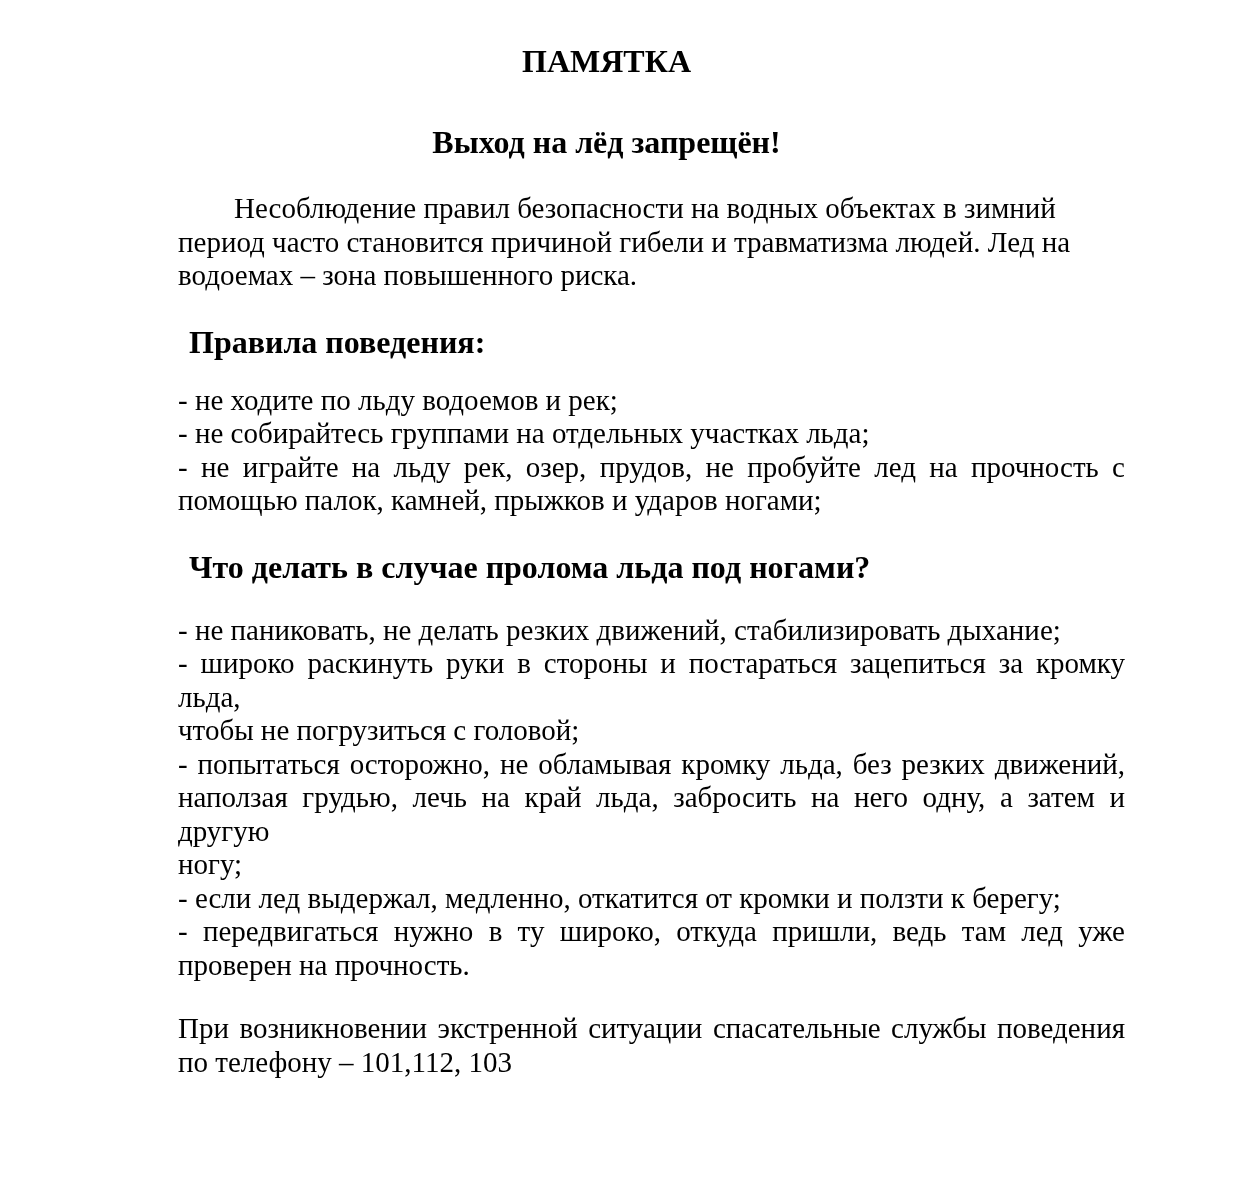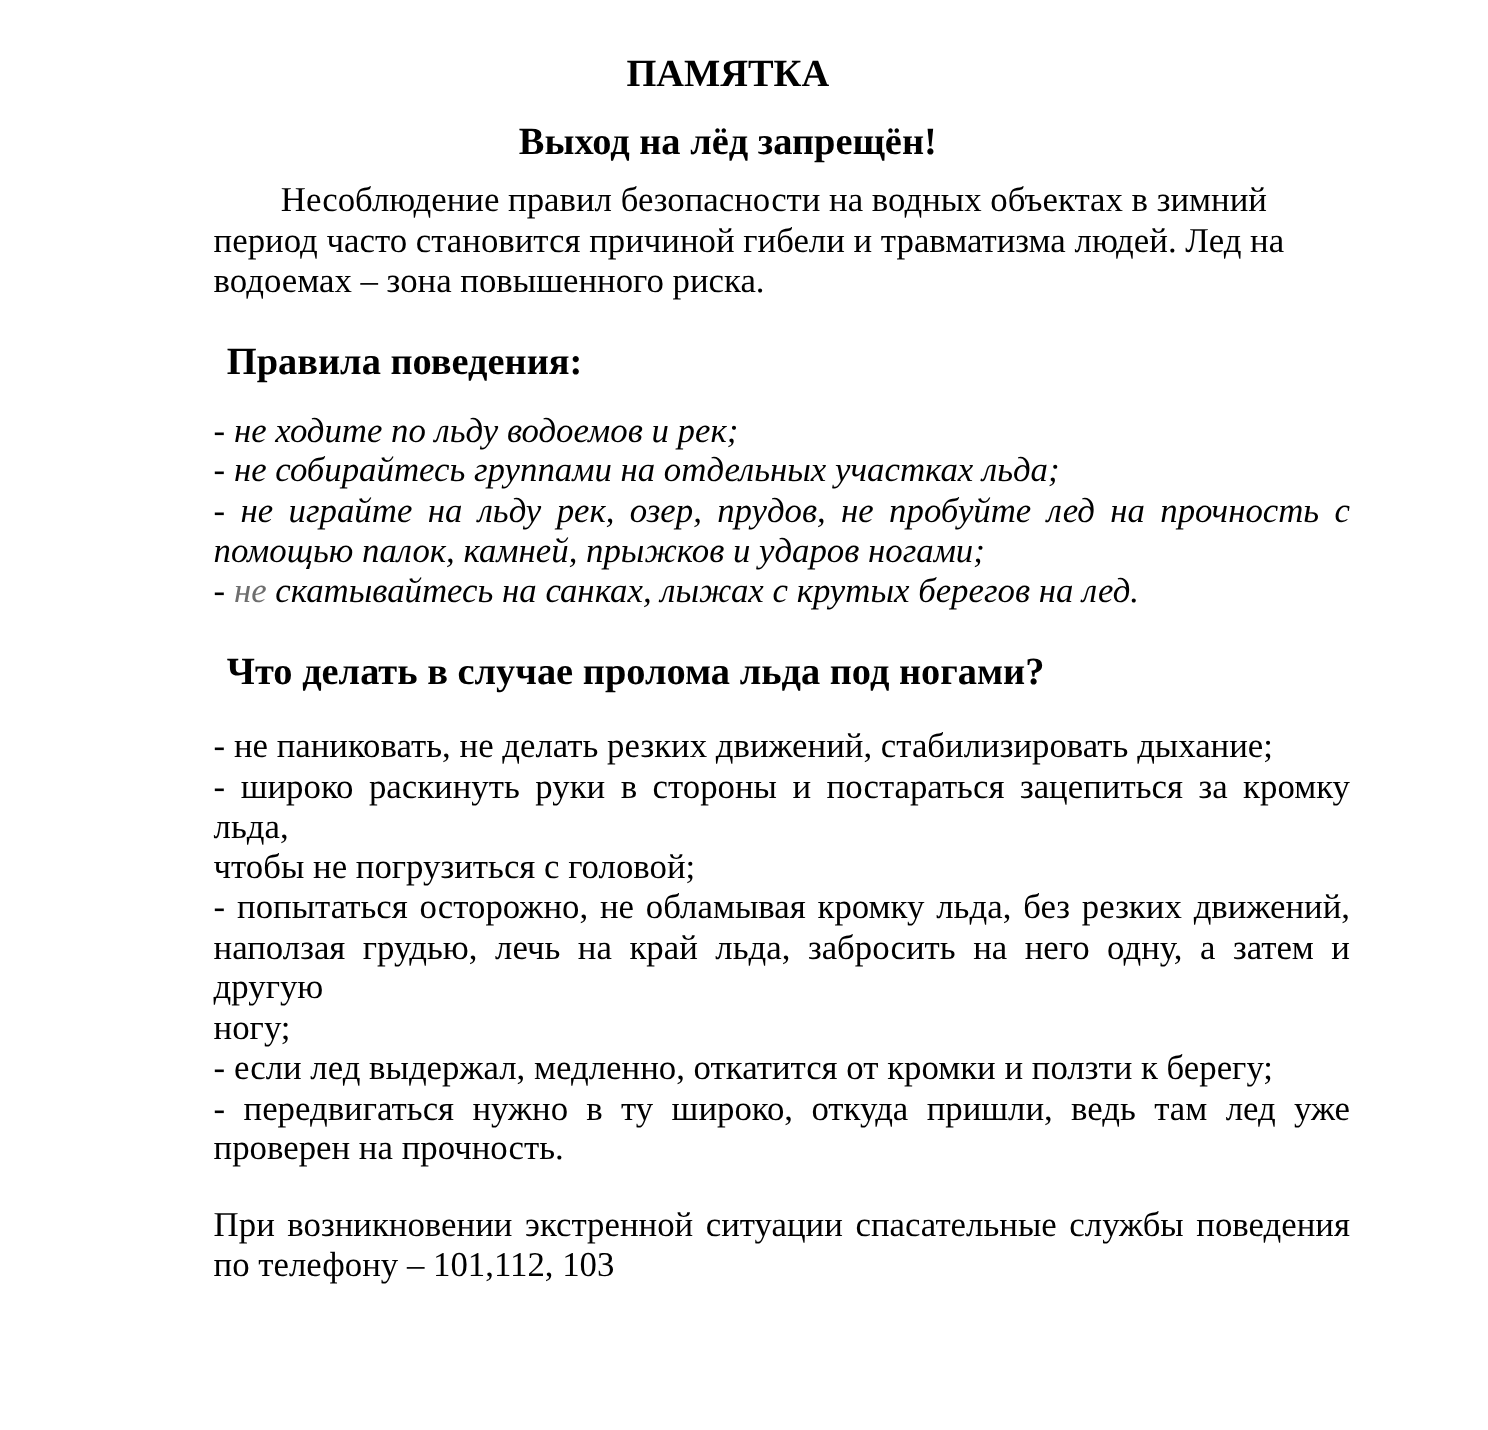--- a/index.html
+++ b/index.html
@@ -17,34 +17,34 @@
     box-sizing: border-box;
     padding: 42px 115px 0 178px; 
   }
   .title, .subtitle {
     font-weight: bold;
     font-size: 32px;
     line-height: 38px;
     text-align: center;
     margin: 0 -88px 0 -178px; 
   }
-  .subtitle { margin-top: 18px; }
+  .subtitle { margin-top: 43px; }
   .heading {
     font-weight: bold;
     font-size: 32px;
     line-height: 38px;
     margin: 30px 0 0 11px;
   }
   .para {
     font-size: 29px;
     line-height: 33.5px;
     margin: 0;
   }
-  .intro { margin-top: 15px; }
-  .list-rules { margin-top: 23px; font-style: italic; }
+  .intro { margin-top: 31px; }
+  .list-rules { margin-top: 23px; }
   .list-ice { margin-top: 28px; }
   .footer-para { margin-top: 30px; }
   .ln { display: block; }
   .ln.indent { text-indent: 56px; }
   
   .ln.j { text-align: justify; text-align-last: justify; }
   .muted { color: #6e6e6e; }
 </style>
 </head>
 <body>
@@ -68,23 +68,20 @@
       <p class="para">
         <span class="ln">- не ходите по льду водоемов и рек;</span>
       </p>
       <p class="para">
         <span class="ln">- не собирайтесь группами на отдельных участках льда;</span>
       </p>
       <p class="para">
         <span class="ln j">- не играйте на льду рек, озер, прудов, не пробуйте лед на прочность с</span>
         <span class="ln">помощью палок, камней, прыжков и ударов ногами;</span>
       </p>
-      <p class="para">
-        <span class="ln"><span>- </span><span class="muted">не</span><span> скатывайтесь на санках, лыжах с крутых берегов на лед.</span></span>
-      </p>
     </div>
 
     <h3 class="heading">Что делать в случае пролома льда под ногами?</h3>
 
     <div class="list list-ice">
       <p class="para">
         <span class="ln">- не паниковать, не делать резких движений, стабилизировать дыхание;</span>
       </p>
       <p class="para">
         <span class="ln j">- широко раскинуть руки в стороны и постараться зацепиться за кромку льда,</span>

